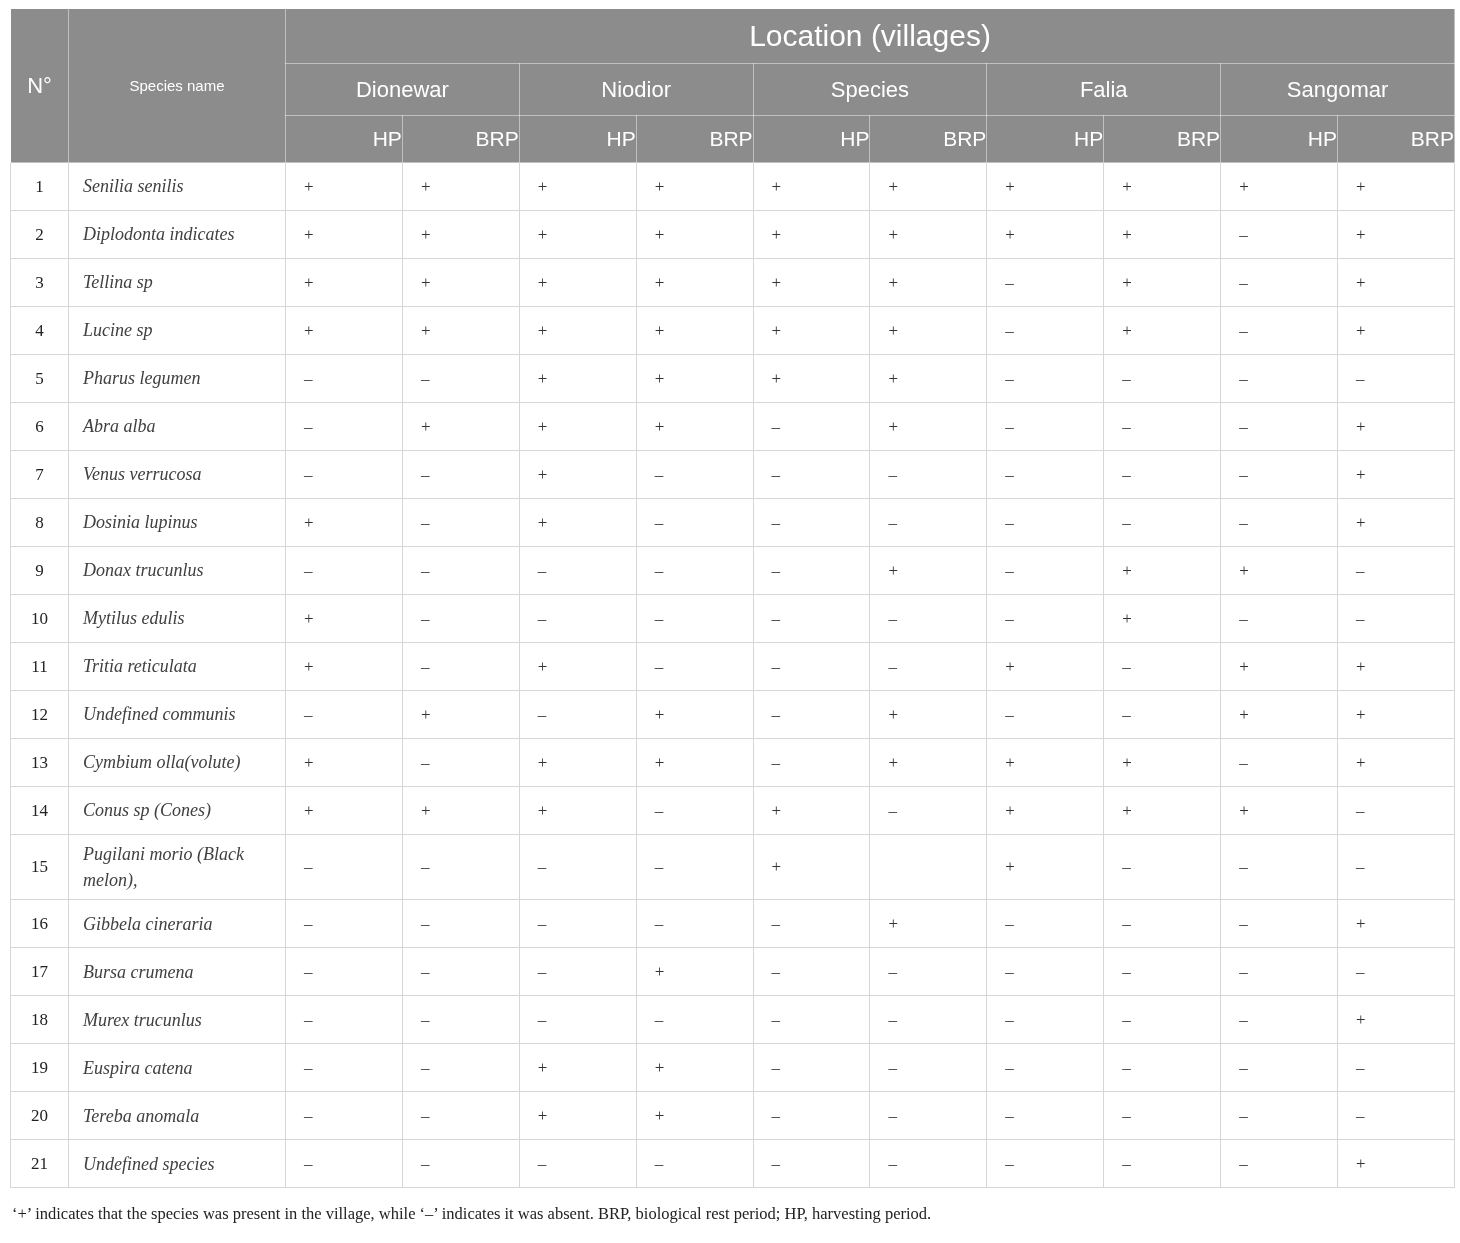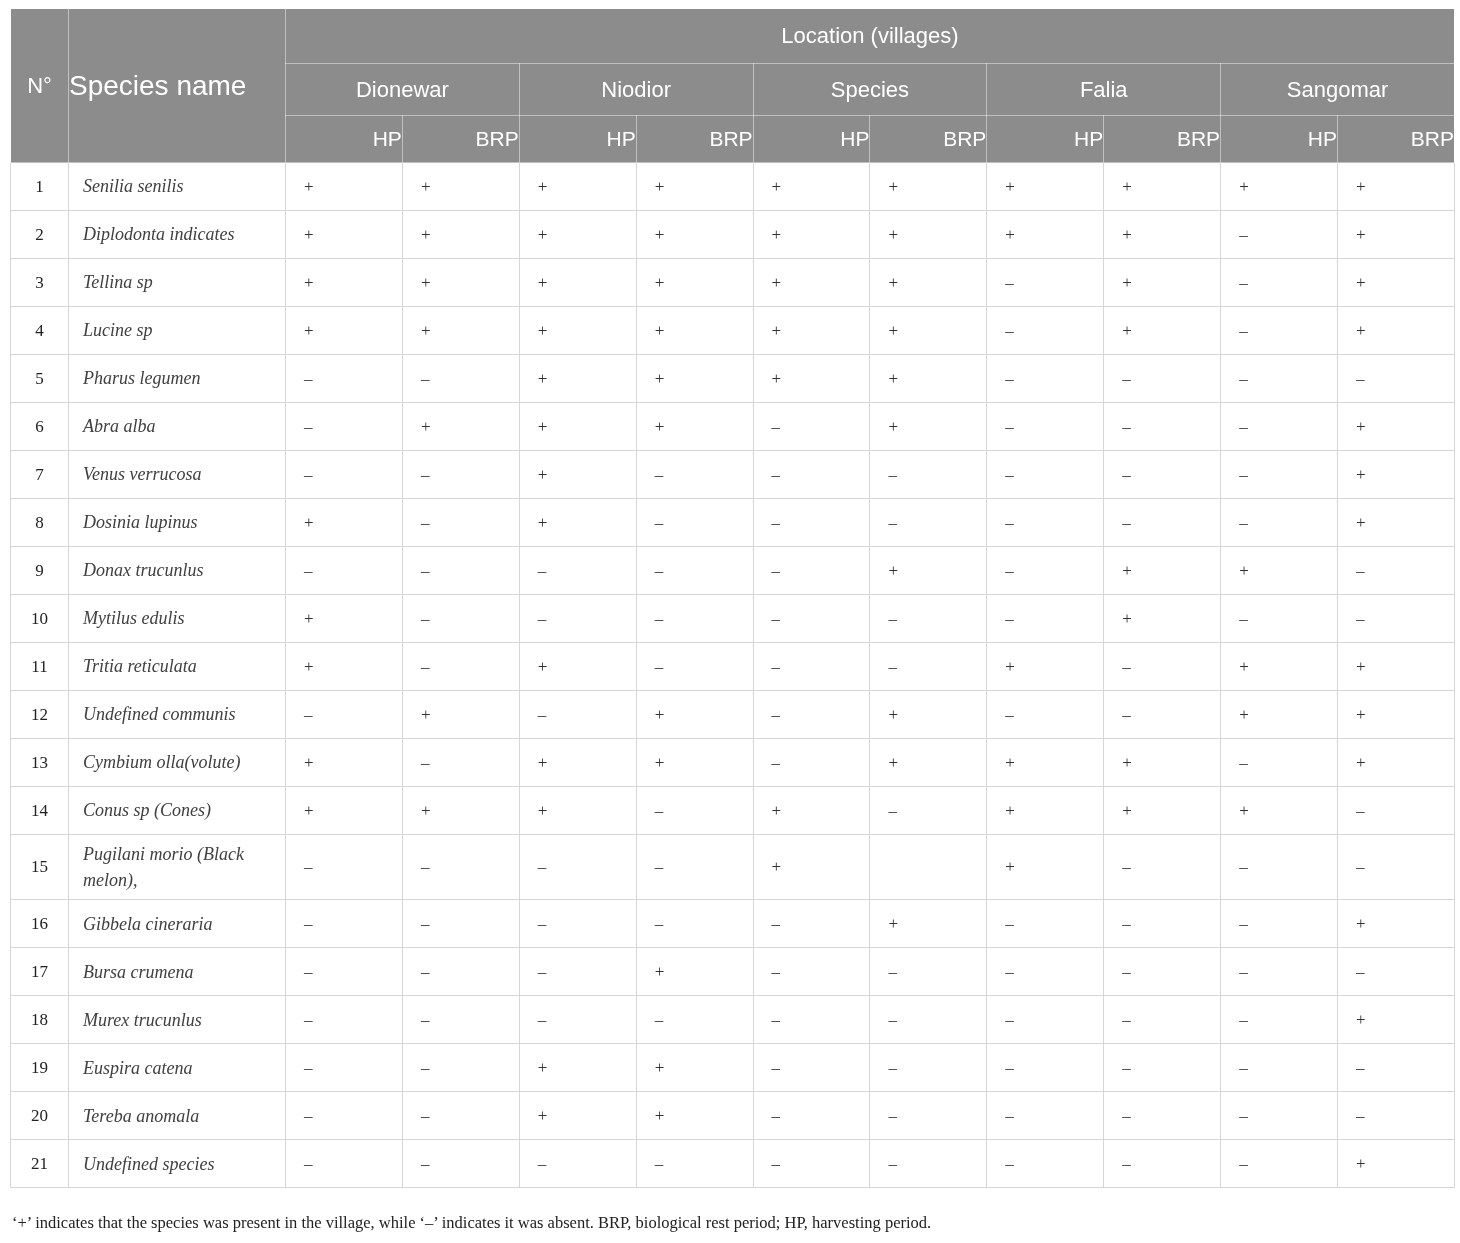--- a/index.html
+++ b/index.html
@@ -21,23 +21,23 @@
   }
   
   thead th {
     background: #8c8c8c;
     color: #ffffff;
     font-family: "Liberation Sans", sans-serif;
     font-weight: 400;
     border: 1px solid rgba(255,255,255,0.45);
     vertical-align: middle;
   }
-  th.h-location { font-size: 22px; height: 55px; text-align: center; }
+  th.h-location { font-size: 30px; height: 55px; text-align: center; }
   th.h-no       { font-size: 22px; text-align: center; }
-  th.h-species  { font-size: 28px; text-align: left; margin-left: 41px; }
+  th.h-species  { font-size: 15px; text-align: center; margin-left: 41px; }
   th.h-village  { font-size: 22px; height: 52px; text-align: center; }
   th.h-period   { font-size: 21px; height: 47px; text-align: right; padding-left: 16px; }
   
   tbody td {
     border: 1px solid #d6d6d6;
     background: #ffffff;
     font-size: 18px;
     height: 48px;
     vertical-align: middle;
   }
@@ -55,21 +55,21 @@
     color: #404040;
   }
   td.c-val {
     text-align: left;
     padding-left: 18px;
     font-size: 17px;
     color: #333;
   }
   
   .footnote {
-    margin-top: 25px;
+    margin-top: 16px;
     font-size: 16.5px;
     color: #222;
     font-family: "Liberation Serif", serif;
     padding-left: 2px;
   }
 </style>
 </head>
 <body>
 
 <div class="page">

